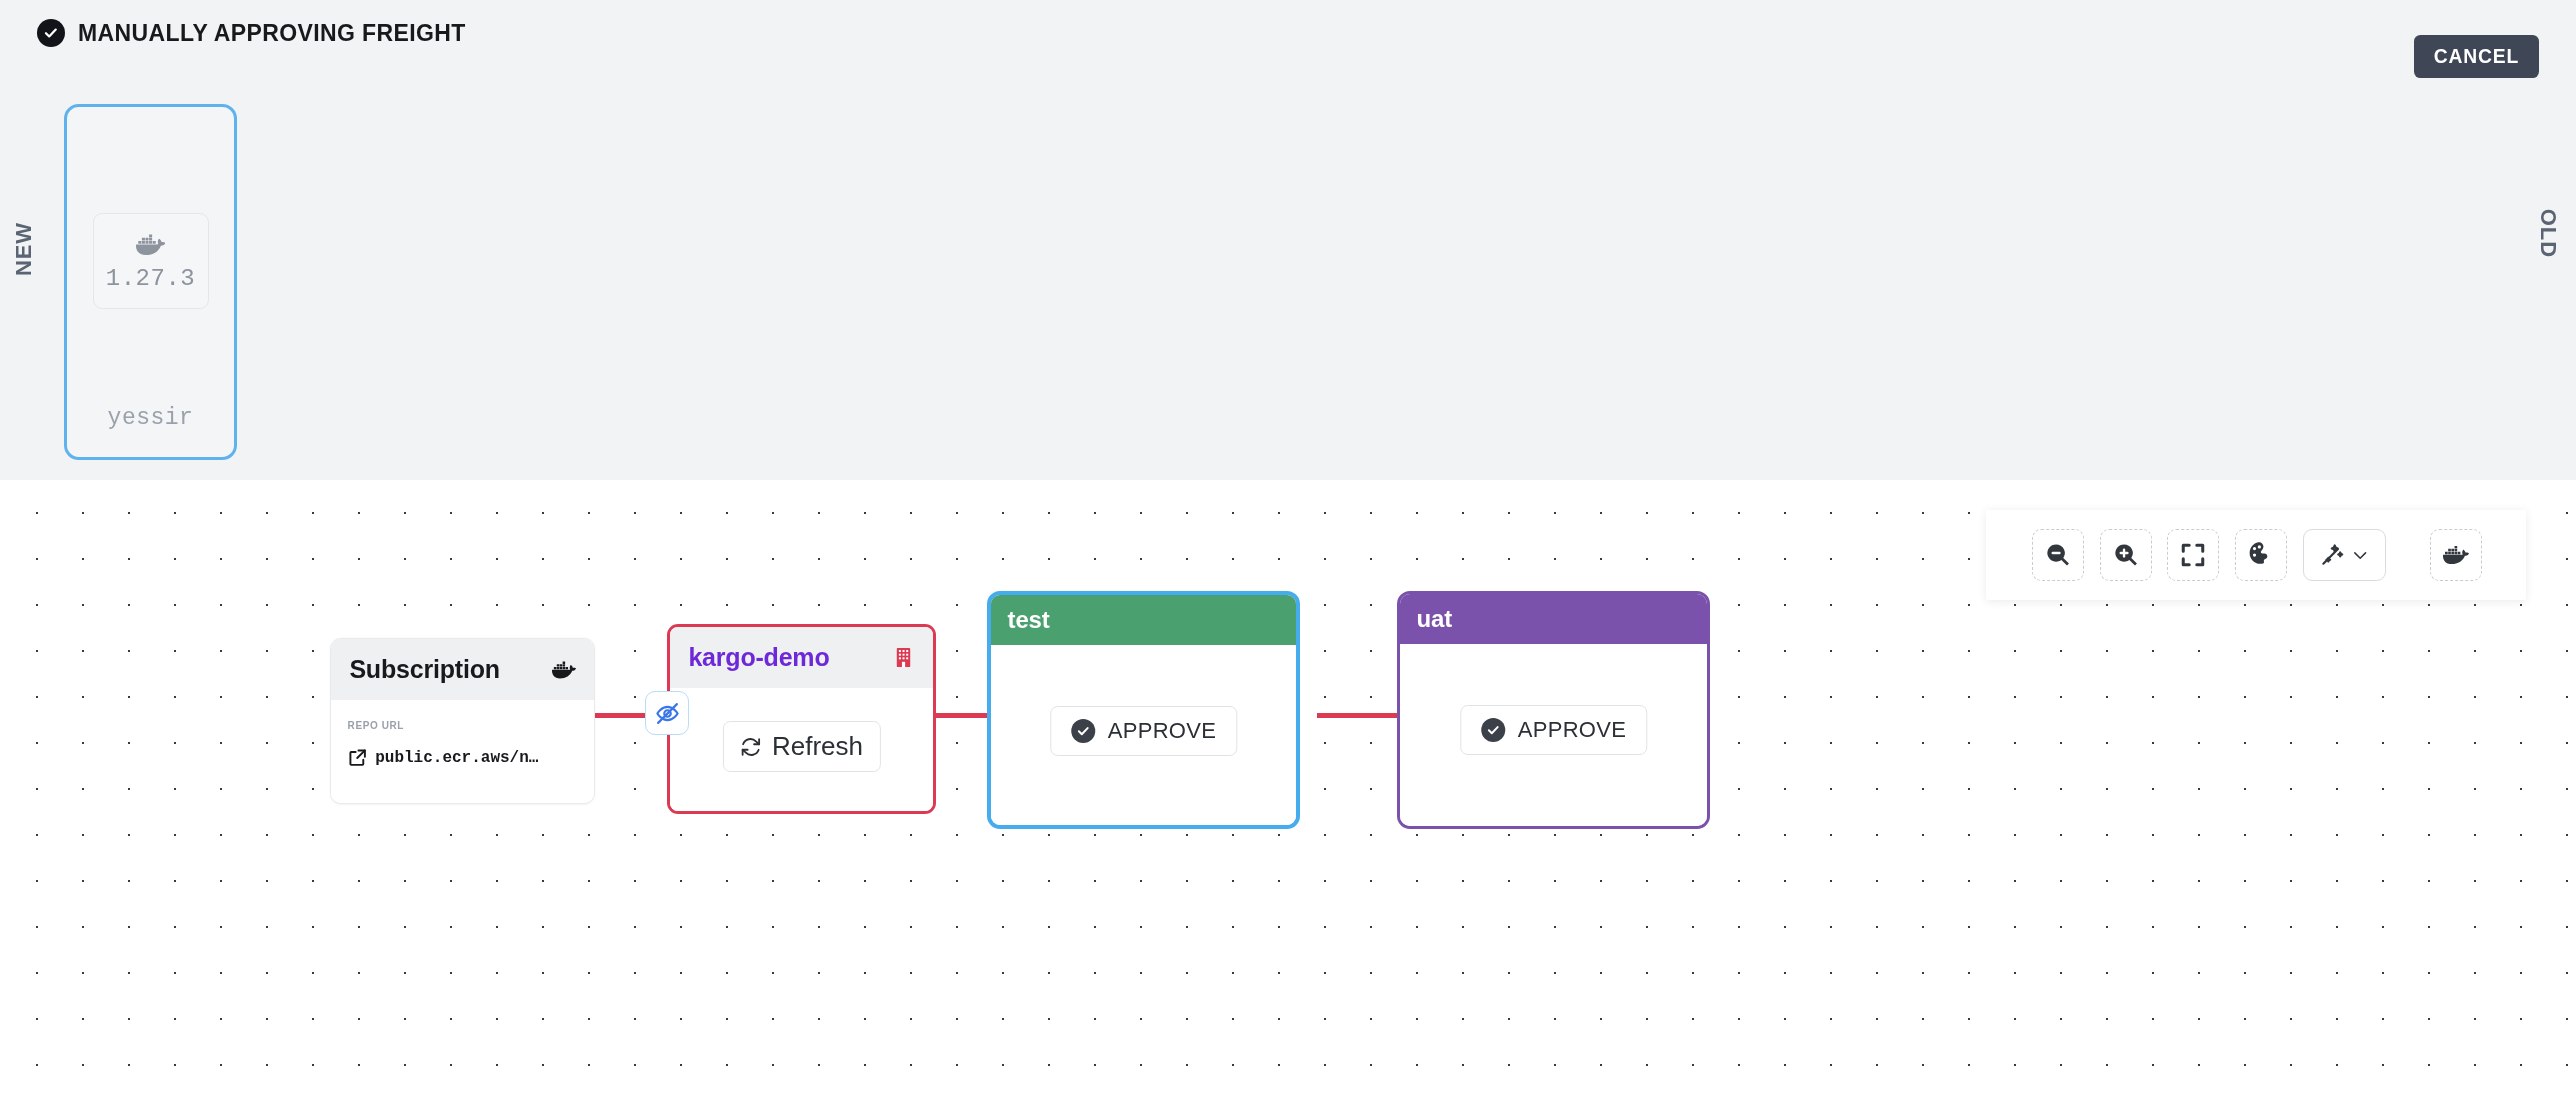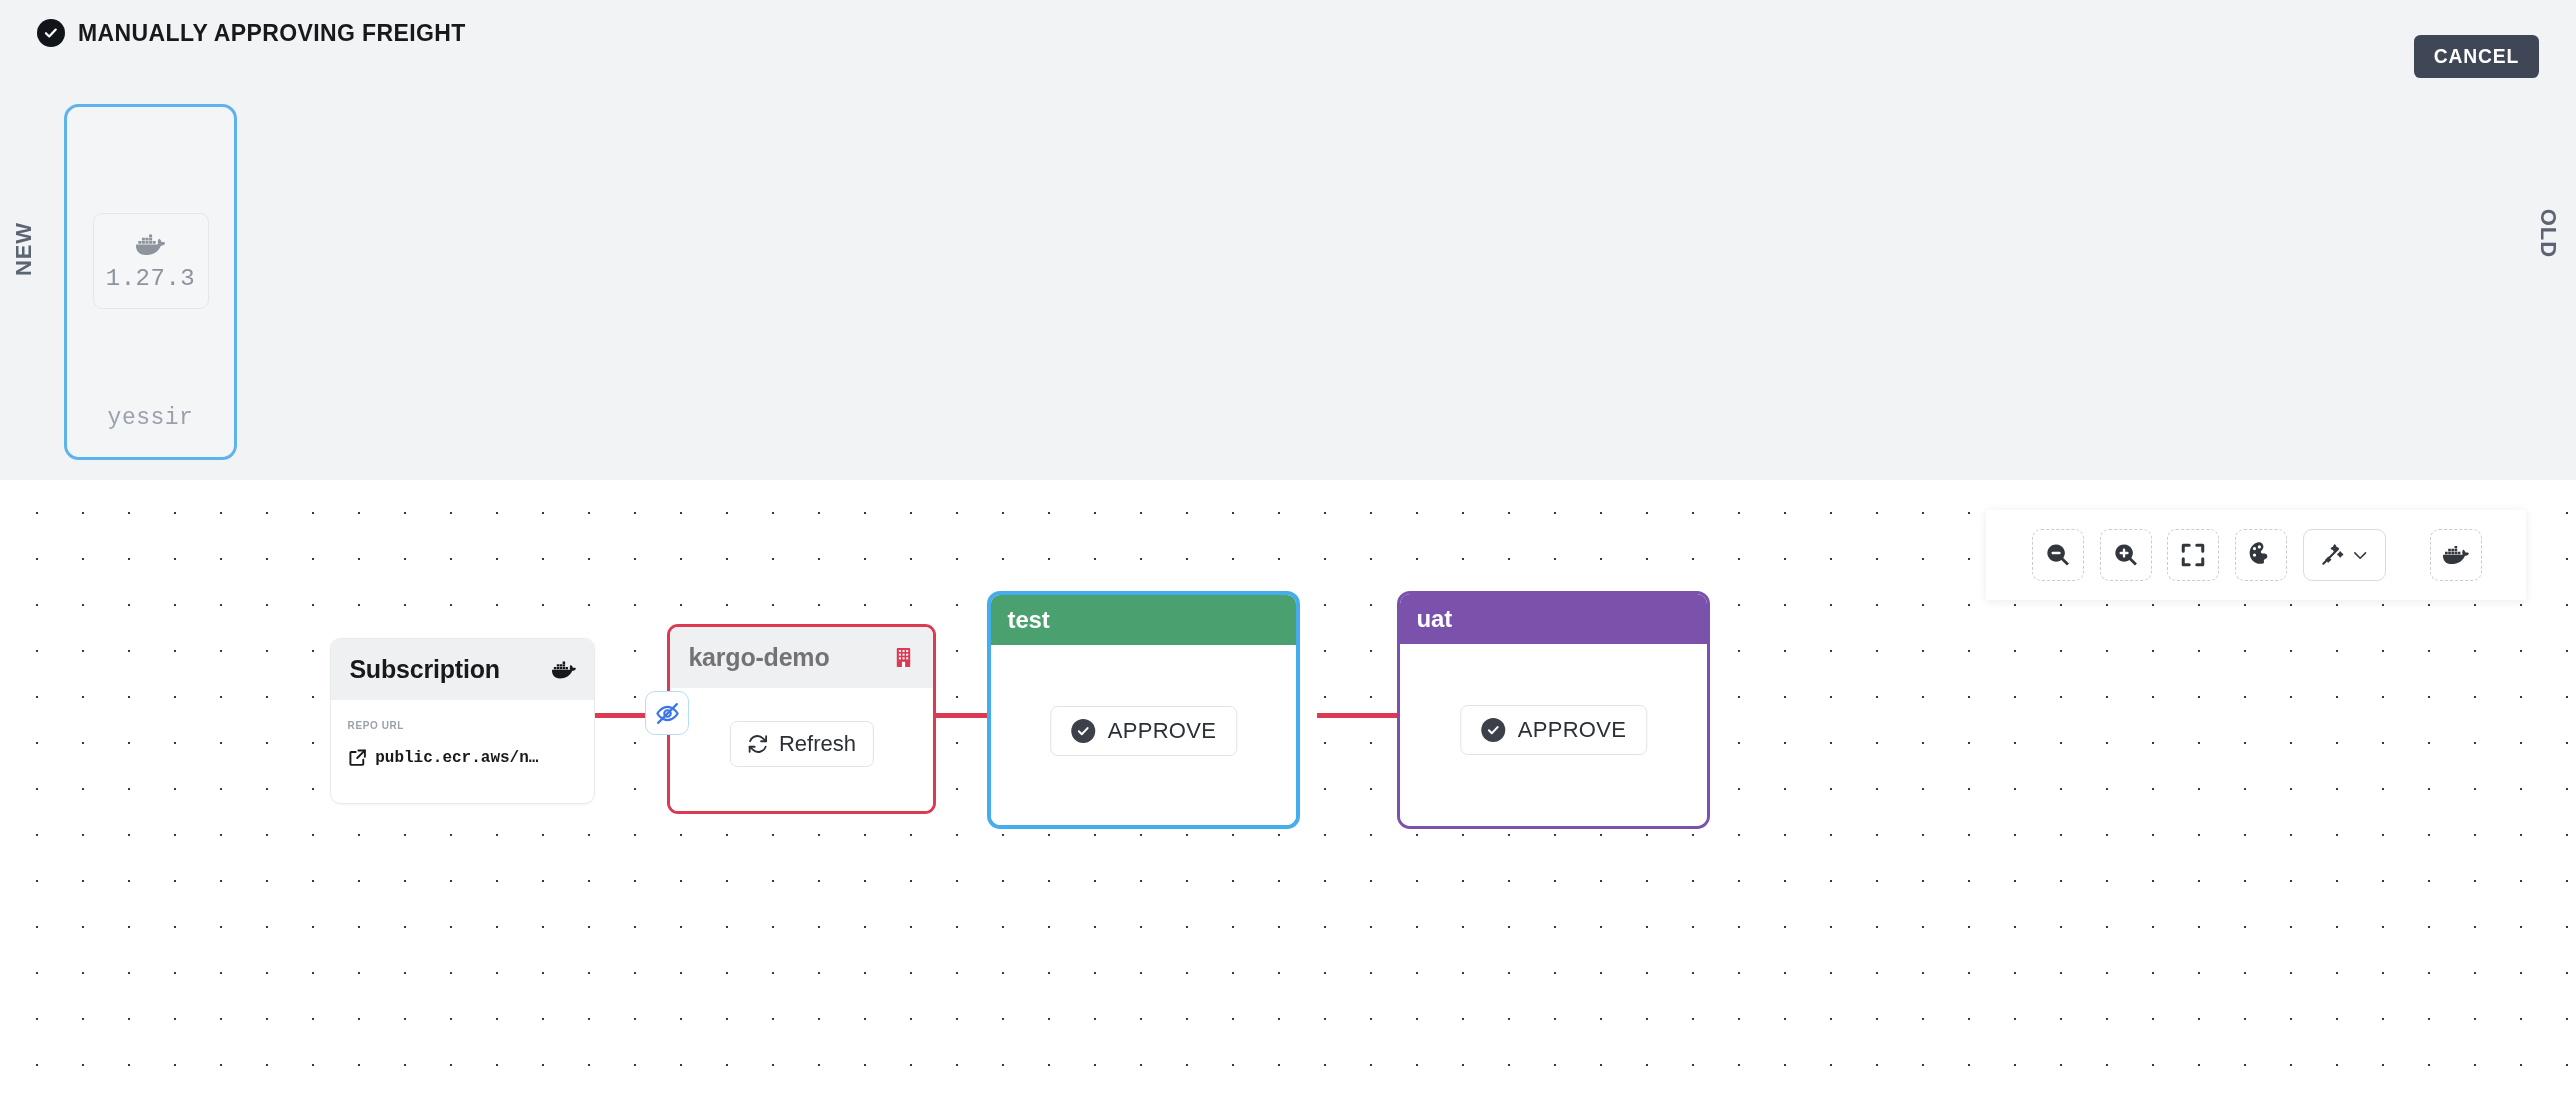--- a/index.html
+++ b/index.html
@@ -149,30 +149,30 @@
     font-size: 16px; font-weight: 700; color: #17191c;
     white-space: nowrap;
   }
   .repo-url .ext-icon svg { width: 19.3px; height: 19.3px; display: block; }
 
   
   #node-warehouse {
     left: 667px; top: 144px; width: 269px; height: 190px;
     border: 3.7px solid #dc3a52;
   }
-  #node-warehouse .node-head { background: #eef0f2; color: #737373; text-align: center; }
+  #node-warehouse .node-head { background: #eef0f2; color: #6d28d9; text-align: center; }
   .wh-icon svg { width: 23px; height: 23px; display: block; color: #dc3a52; }
   .refresh-btn {
     position: absolute; left: 50%; transform: translateX(-50%);
     top: 33px;
     display: flex; align-items: center; gap: 10px;
     background: #ffffff; border: 0.9px solid #e0e3e6; border-radius: 7.4px;
     padding: 9.2px 16.6px;
     font-family: "Liberation Sans", sans-serif;
-    font-size: 22px; color: #2b2f36; cursor: pointer;
+    font-size: 26px; color: #2b2f36; cursor: pointer;
     white-space: nowrap;
   }
   .refresh-btn svg { width: 22px; height: 22px; display: block; }
 
   
   .eye-toggle {
     position: absolute; left: 645px; top: 691px;
     width: 44px; height: 44px;
     border: 1.8px solid #b9dcf7; border-radius: 10px;
     background: #ffffff;

